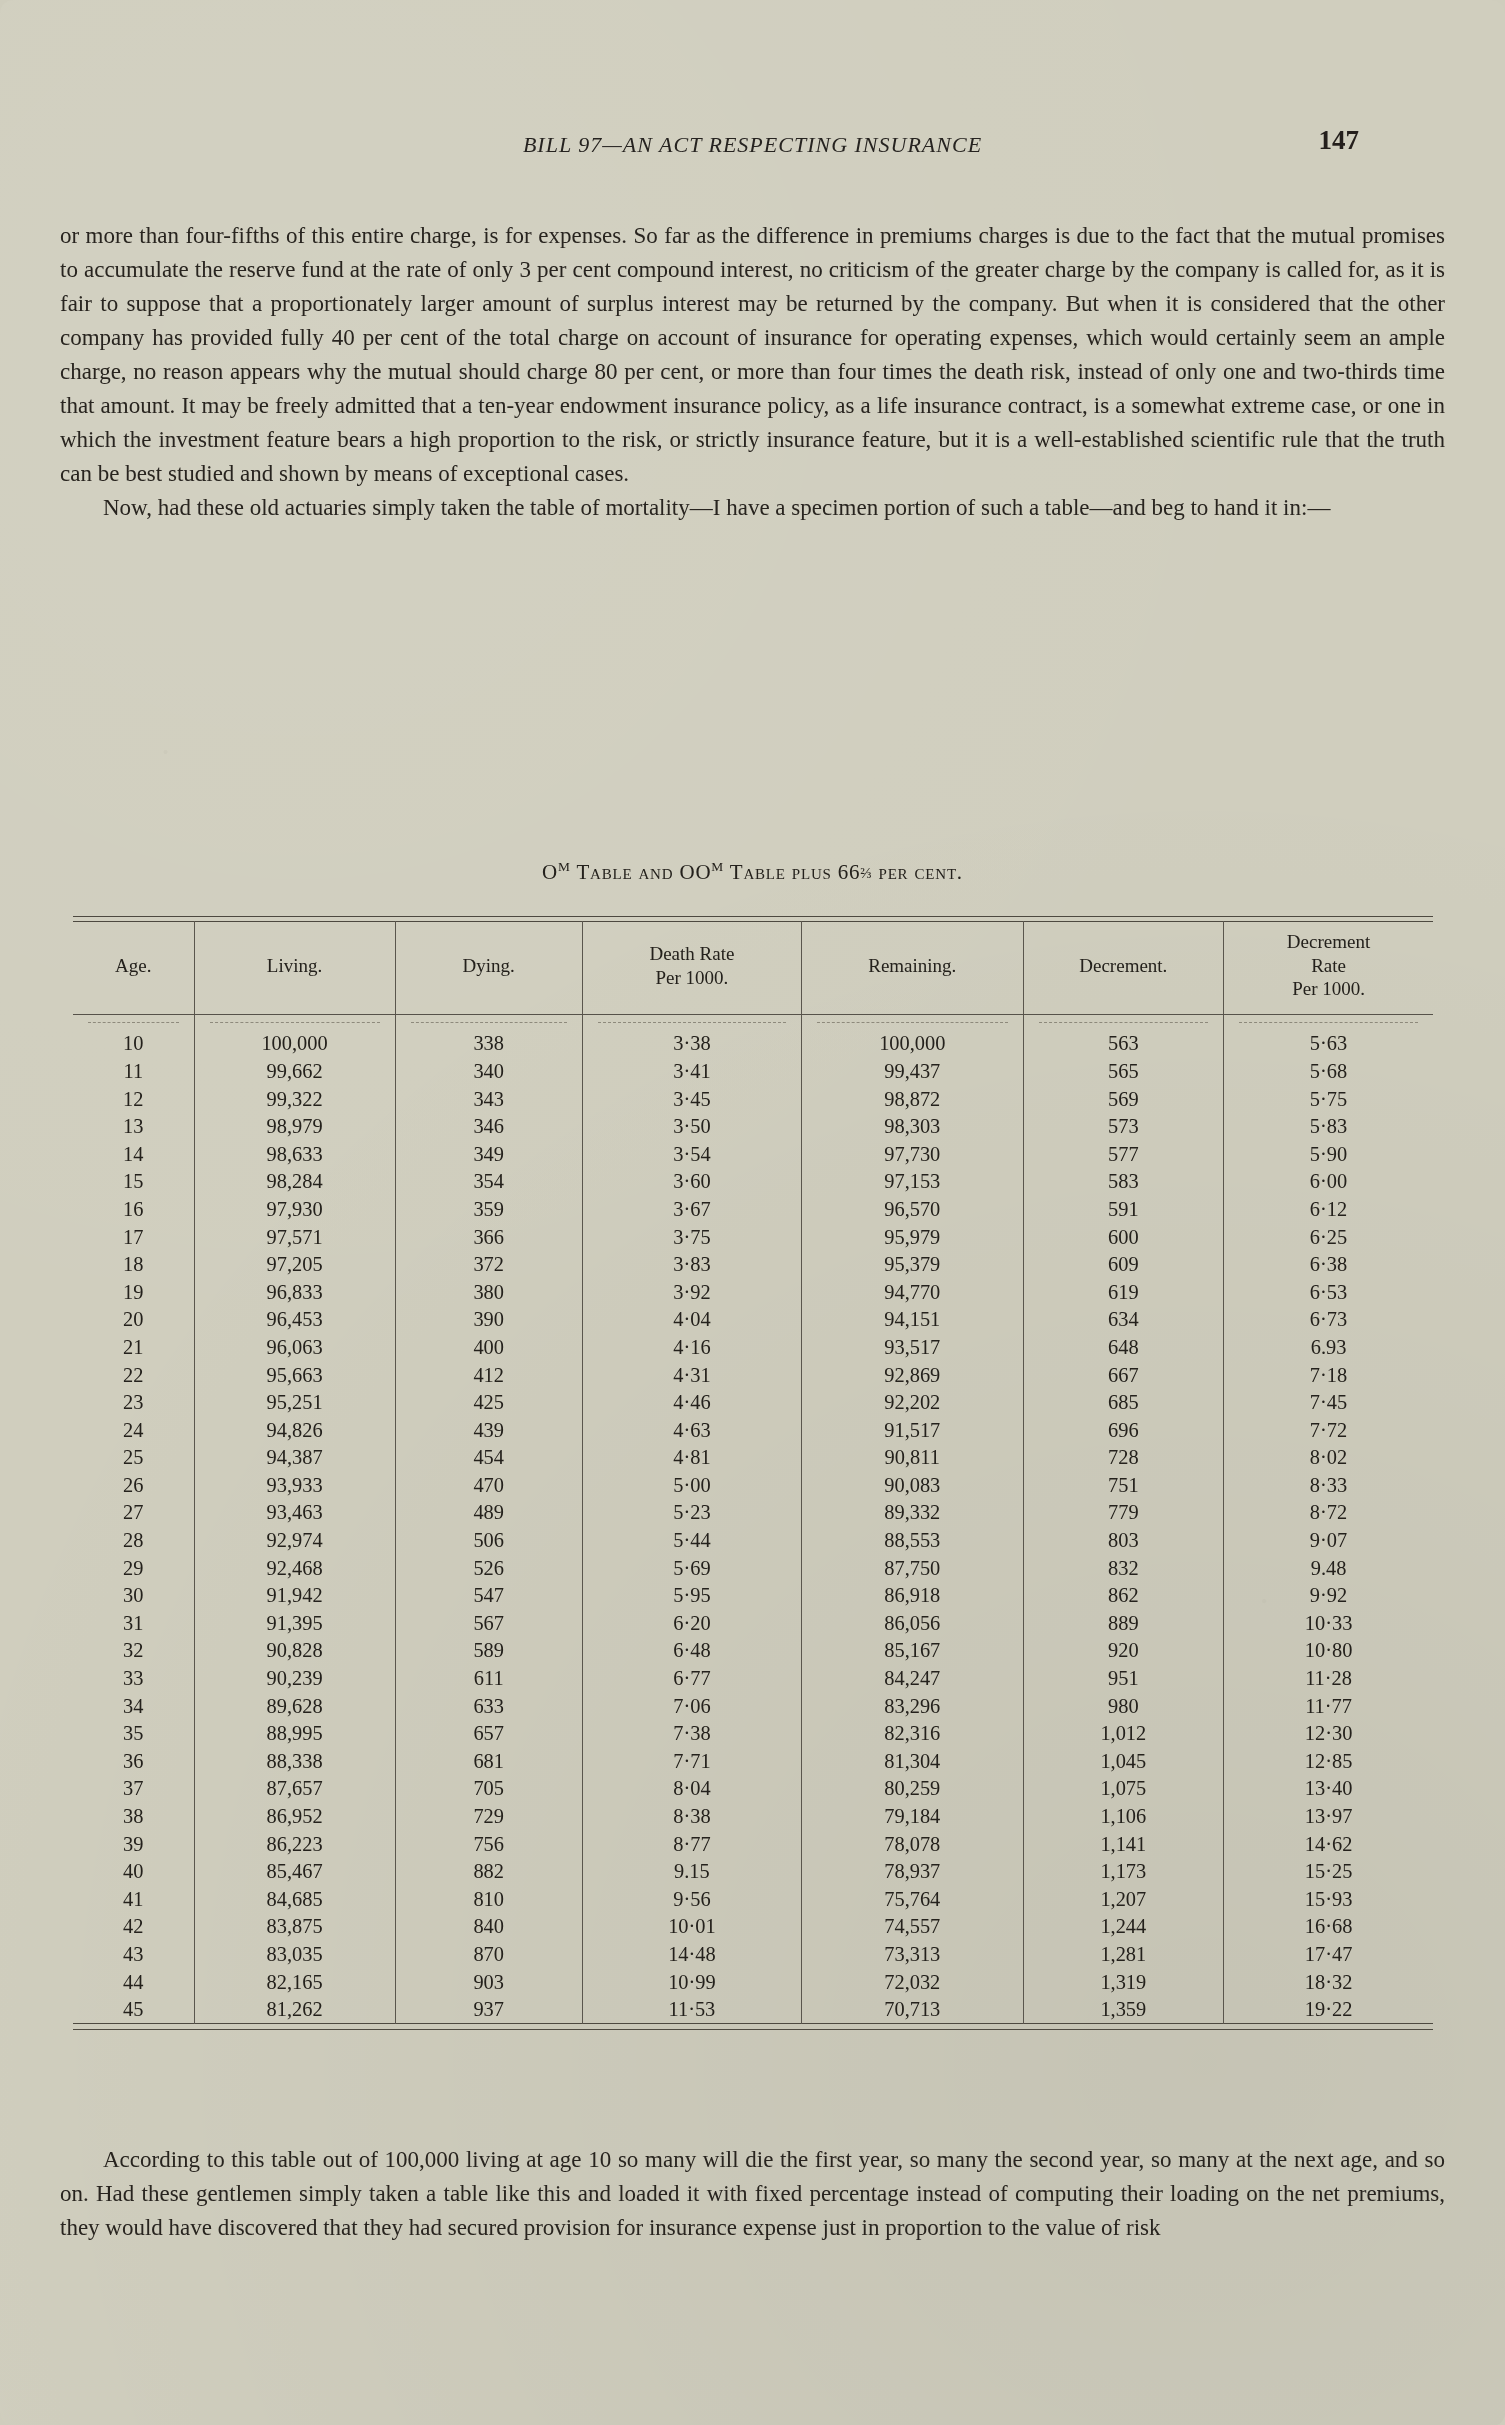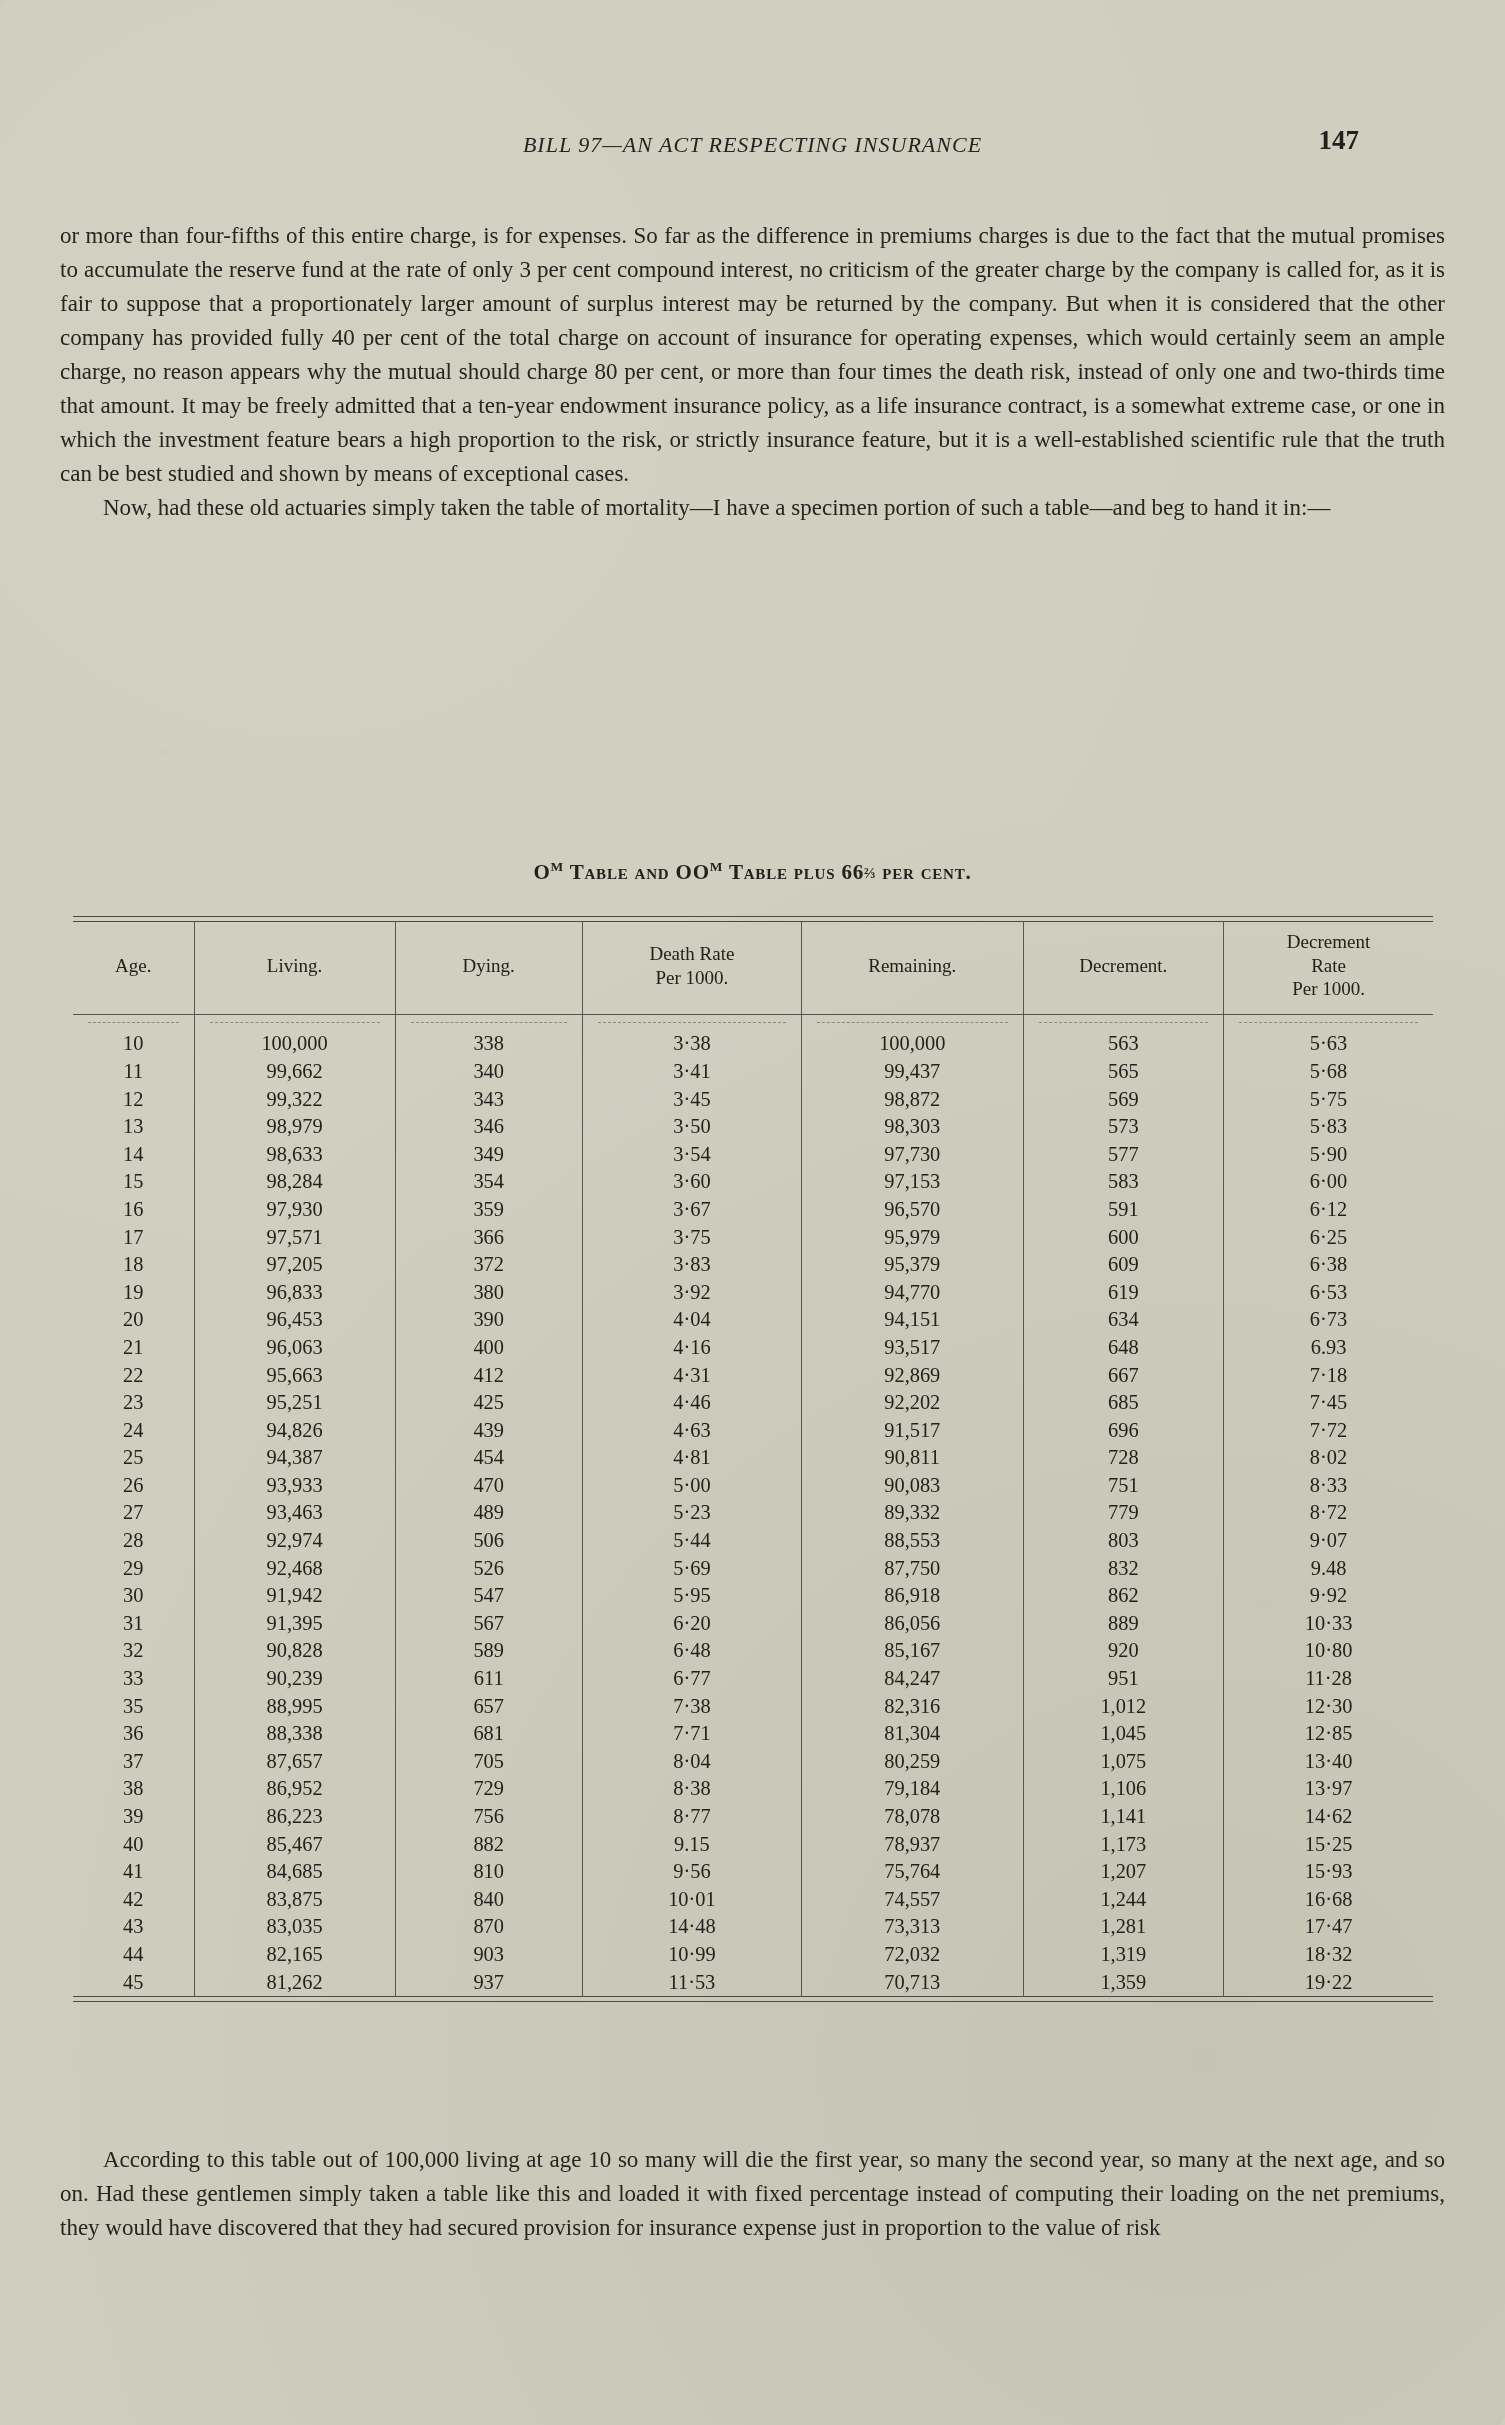--- a/index.html
+++ b/index.html
@@ -79,21 +79,20 @@
 
   
   .table-caption {
     position: absolute;
     left: 0;
     top: 859px;
     width: 1505px;
     text-align: center;
     font-size: 21px;
     letter-spacing: 0.8px;
-    font-weight: bold;
   }
   .table-caption .sc {
     font-variant: small-caps;
   }
   .table-caption sup {
     font-size: 13.4px;
     vertical-align: super;
   }
   .frac {
     display: inline-block;
@@ -470,20 +469,29 @@
             <tr>
               <td class="col-age">33</td>
               <td class="col-living vline">90,239</td>
               <td class="col-dying vline">611</td>
               <td class="col-rate vline">6·77</td>
               <td class="col-remaining vline">84,247</td>
               <td class="col-decrement vline">951</td>
               <td class="col-decrate vline">11·28</td>
             </tr>
             <tr>
+              <td class="col-age">34</td>
+              <td class="col-living vline">89,628</td>
+              <td class="col-dying vline">633</td>
+              <td class="col-rate vline">7·06</td>
+              <td class="col-remaining vline">83,296</td>
+              <td class="col-decrement vline">980</td>
+              <td class="col-decrate vline">11·77</td>
+            </tr>
+            <tr>
               <td class="col-age">35</td>
               <td class="col-living vline">88,995</td>
               <td class="col-dying vline">657</td>
               <td class="col-rate vline">7·38</td>
               <td class="col-remaining vline">82,316</td>
               <td class="col-decrement vline">1,012</td>
               <td class="col-decrate vline">12·30</td>
             </tr>
             <tr>
               <td class="col-age">36</td>

